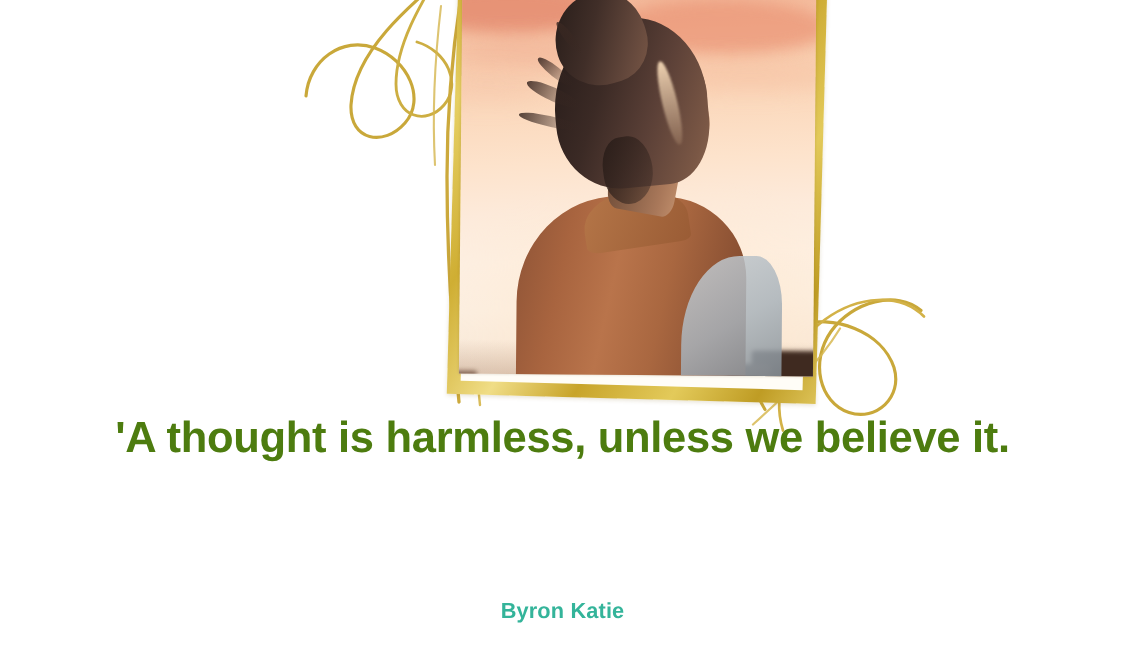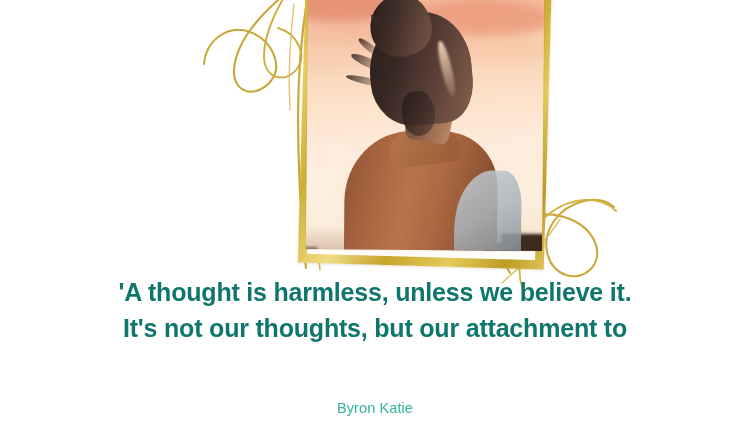--- a/index.html
+++ b/index.html
@@ -109,27 +109,27 @@
   }
   .lit-edge{
     position:absolute;left:57%;bottom:60%;width:5%;height:20%;
     background:linear-gradient(180deg,rgba(255,226,190,.9),rgba(255,214,170,.15));
     border-radius:50%;transform:rotate(-14deg);filter:blur(.8px);
   }
 
   
   .quote{
     position:absolute;left:0;right:0;top:274px;text-align:center;
-    font-weight:700;font-size:25px;line-height:36px;letter-spacing:-.2px;
-    color:#0f766e;
+    font-weight:700;font-size:29px;line-height:36px;letter-spacing:-.2px;
+    color:#4d7c0f;
   }
   .quote .ln{display:block;white-space:nowrap;}
   .author{
     position:absolute;left:0;right:0;top:400px;text-align:center;
-    font-size:14.5px;font-weight:400;color:#34b49a;letter-spacing:.1px;
+    font-size:14.5px;font-weight:700;color:#34b49a;letter-spacing:.1px;
   }
   .author-tail{
     position:absolute;left:0;right:0;top:421px;text-align:center;
     font-size:13px;color:#6fd0bc;opacity:.5;height:9px;overflow:hidden;
   }
 </style>
 </head>
 <body>
 
 <div class="stage">
@@ -178,19 +178,18 @@
           <div class="wisp w3"></div>
             <div class="wisp w4"></div>
           <div class="lit-edge"></div>
         </div>
       </div>
     </div>
   </div>
 
   <div class="quote">
     <span class="ln">'A thought is harmless, unless we believe it.</span>
-    <span class="ln">It's not our thoughts, but our attachment to</span>
   </div>
 
   <div class="author">Byron Katie</div>
   <div class="author-tail">.</div>
 
 </div>
 
 </body></html>

